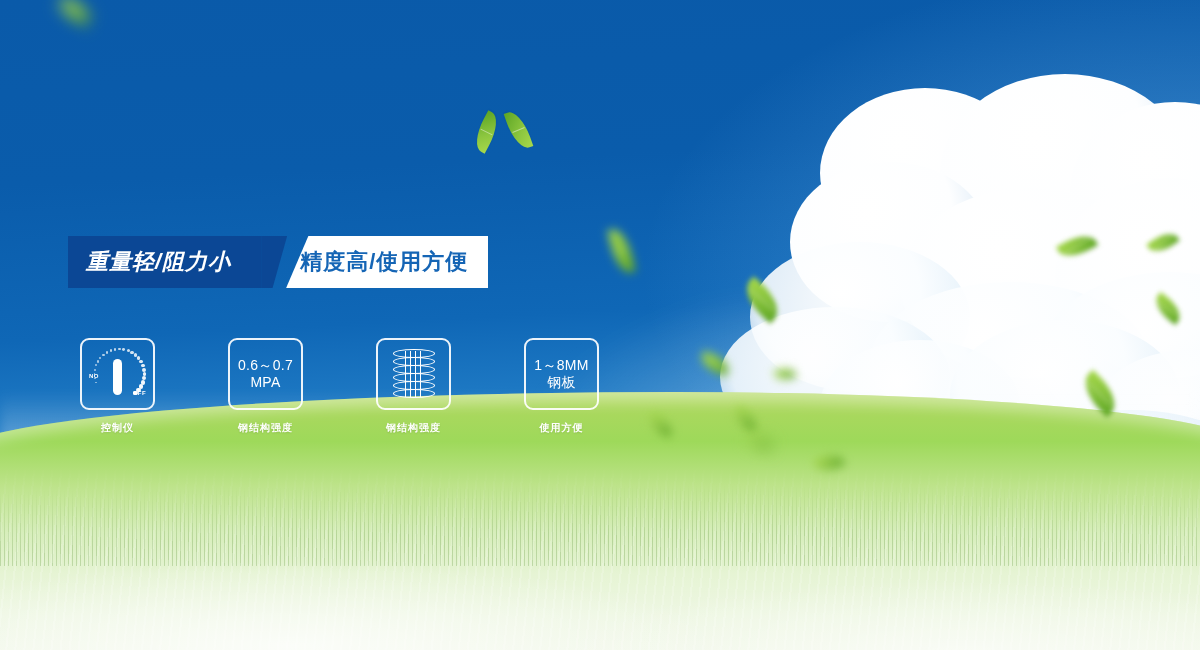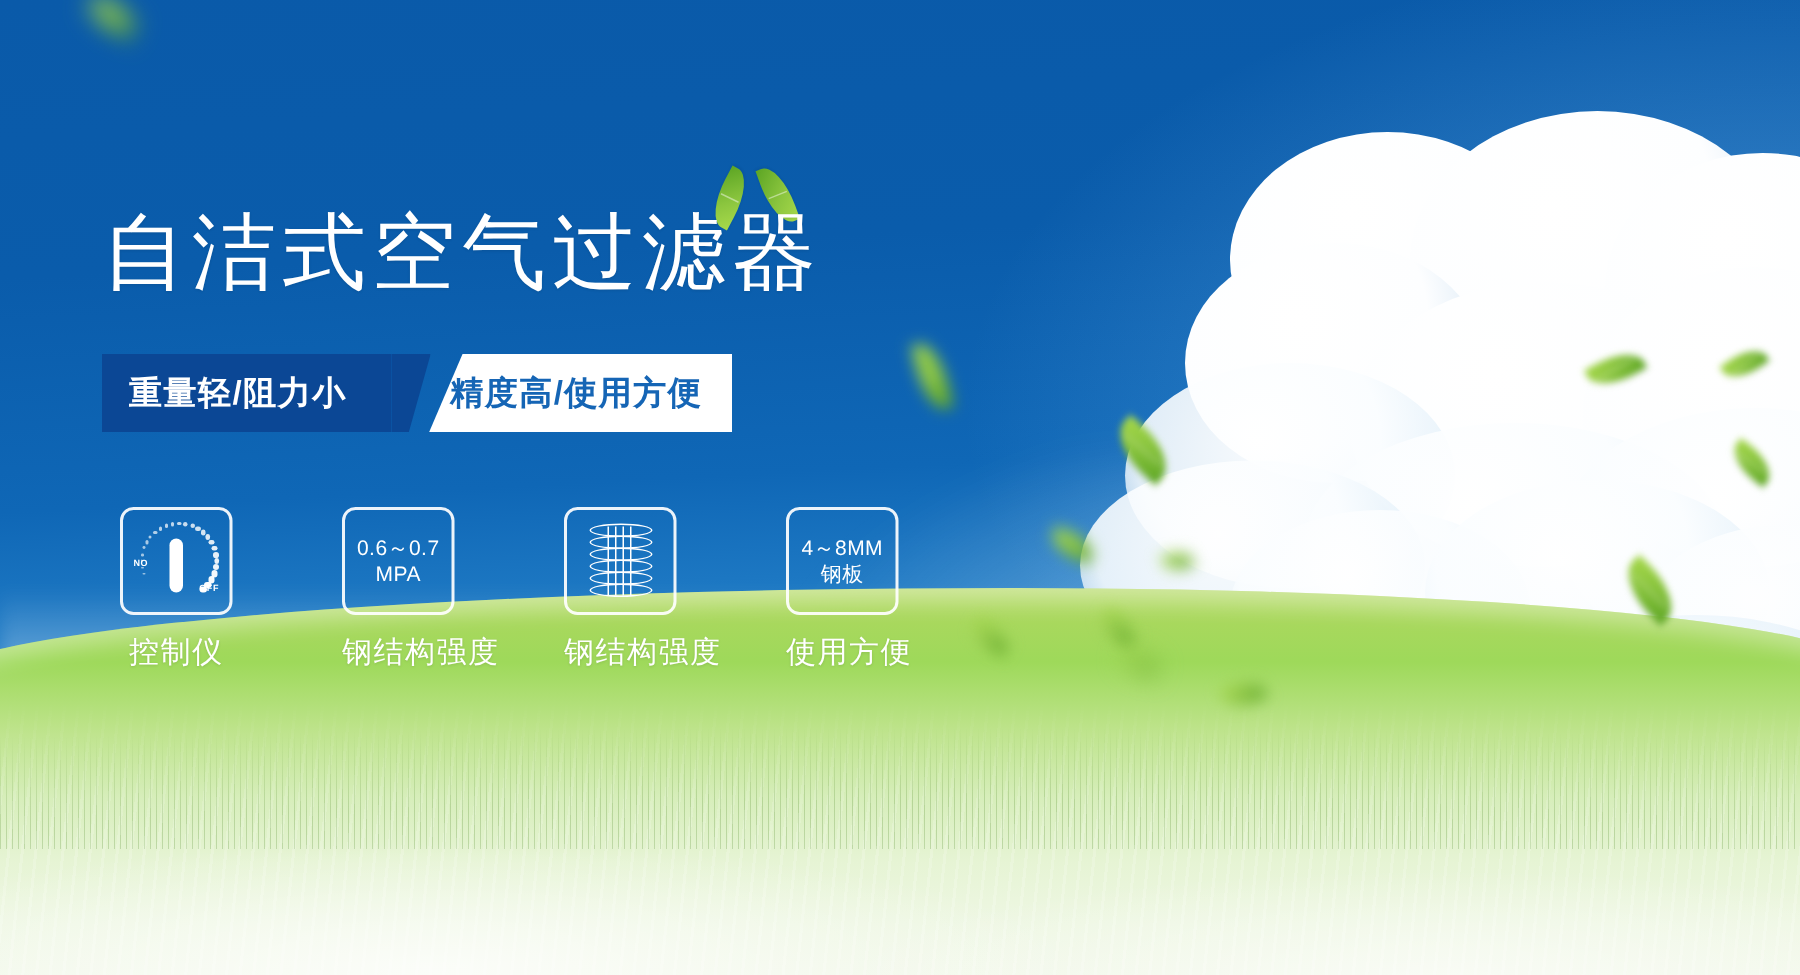--- a/index.html
+++ b/index.html
@@ -103,21 +103,21 @@
 
   
   .subbar{
     position:absolute; left:68px; top:236px; height:52px;
     display:flex; align-items:stretch; white-space:nowrap;
   }
   .sub-left{
     background:#0b4795;
     display:flex; align-items:center;
     padding:0 30px 0 18px;
-    color:#ffffff; font-size:22px; letter-spacing:1px; font-weight:700;
+    color:#ffffff; font-size:22px; letter-spacing:1px; font-weight:700;font-style:italic;
   }
   .sub-slant{
     width:26px; background:#0b4795;
     clip-path:polygon(0 0, 100% 0, 44% 100%, 0 100%);
     margin-right:-1px;
   }
   .sub-right{
     background:#ffffff;
     display:flex; align-items:center;
     padding:0 20px 0 14px;
@@ -134,22 +134,22 @@
   .feature + .feature{ margin-left:0; }
   .fbox{
     width:75px; height:72px; margin:0 auto;
     border:2px solid rgba(255,255,255,.92);
     border-radius:9px;
     display:flex; flex-direction:column; align-items:center; justify-content:center;
     color:#ffffff; position:relative; overflow:hidden;
   }
   .fbox .ftxt{ font-size:14px; line-height:1.25; letter-spacing:.3px; font-weight:400; }
   .flabel{
-    margin-top:11px; color:#ffffff; font-size:20px; letter-spacing:1px;
-    text-shadow:0 1px 2px rgba(0,0,0,.12); white-space:nowrap;
+    margin-top:11px; color:#ffffff; font-size:10px; letter-spacing:1px;
+    text-shadow:0 1px 2px rgba(0,0,0,.12); white-space:nowrap;font-weight:bold;
   }
   .feature{ width:75px; }
   .features .feature:nth-child(n){ margin-right:0; }
 
   
   .gauge{ position:absolute; inset:0; }
   .gauge .dot{ position:absolute; background:#fff; border-radius:50%; }
   .gauge .needle{
     position:absolute; left:50%; top:19px; width:9px; height:36px;
     margin-left:-4.5px; background:#fff; border-radius:5px;
@@ -281,21 +281,20 @@
     </div>
   <div class="leaf blur2" style="left:815px; top:455px; width:28px; height:15px; transform:rotate(-22deg);">
       <i class="vein"></i>
     </div>
   <div class="leaf blur3" style="left:748px; top:435px; width:24px; height:13px; transform:rotate(12deg);">
       <i class="vein"></i>
     </div>
 
   <div class="content">
 
-    <div class="title">自洁式空气过滤器</div>
 
     <div class="subbar">
       <div class="sub-left">重量轻/阻力小</div>
       <div class="sub-slant"></div>
       <div class="sub-right">精度高/使用方便</div>
     </div>
 
     <div class="features">
 
       <div class="feature" style="margin-right: 73px;">
@@ -356,21 +355,21 @@
             <i class="bar" style="left:17px;"></i>
             <i class="bar" style="left:22px;"></i>
             <i class="bar" style="left:27px;"></i>
           </div>
         </div>
         <div class="flabel">钢结构强度</div>
       </div>
 
       <div class="feature" style="margin-right: 73px;">
         <div class="fbox">
-          <div class="ftxt">4～8MM</div>
+          <div class="ftxt">1～8MM</div>
           <div class="ftxt">钢板</div>
         </div>
         <div class="flabel">使用方便</div>
       </div>
 
 
     </div>
   </div>
 </div>
 

